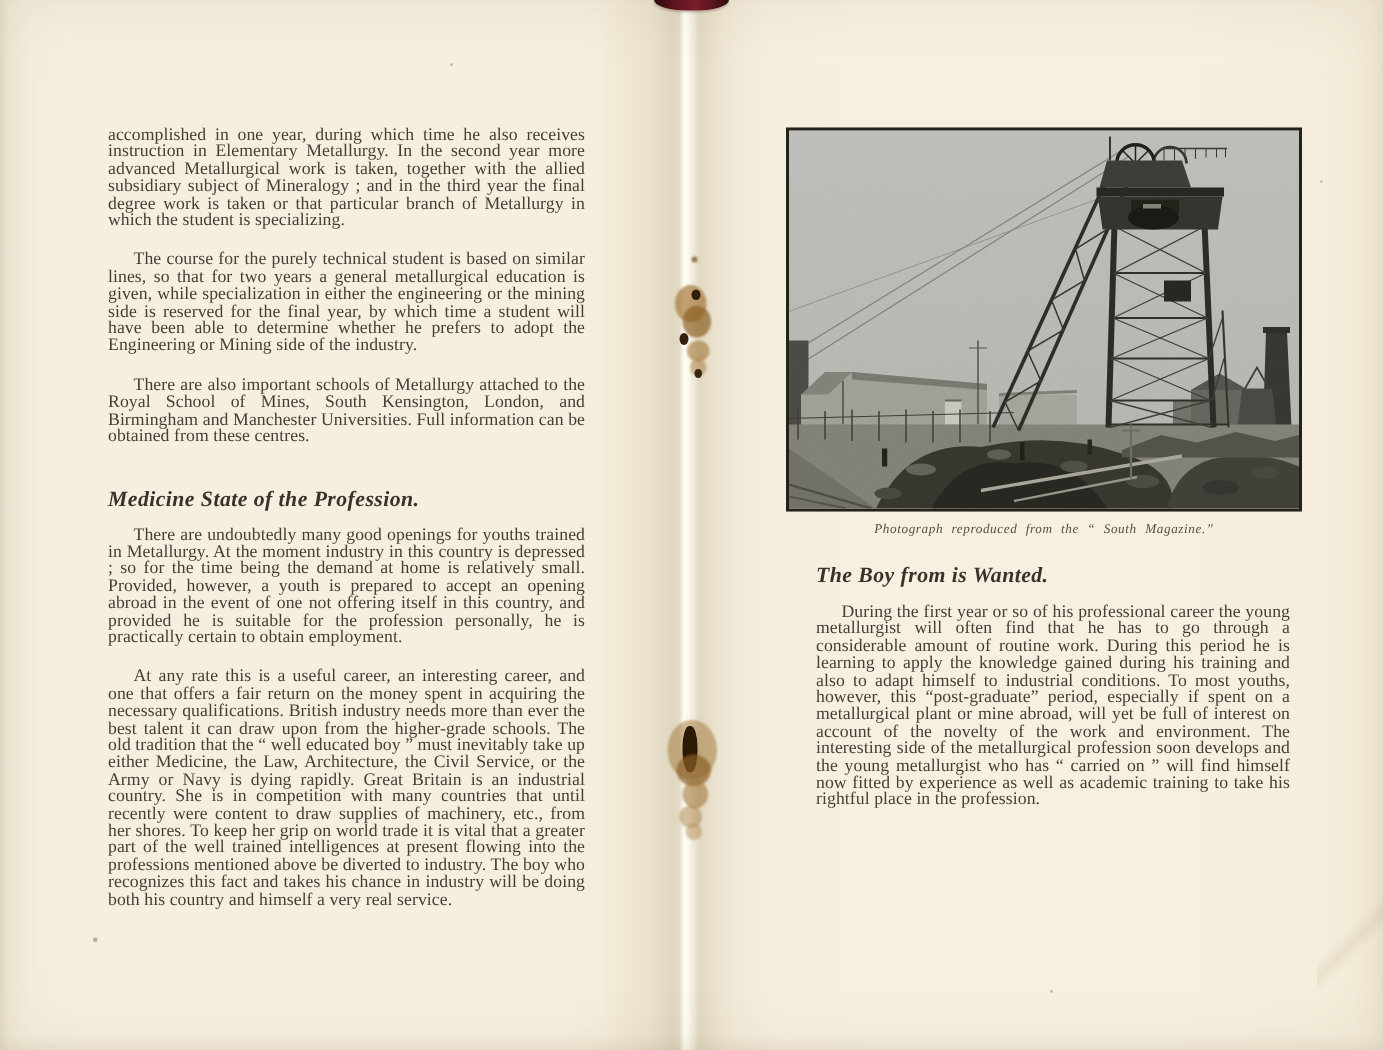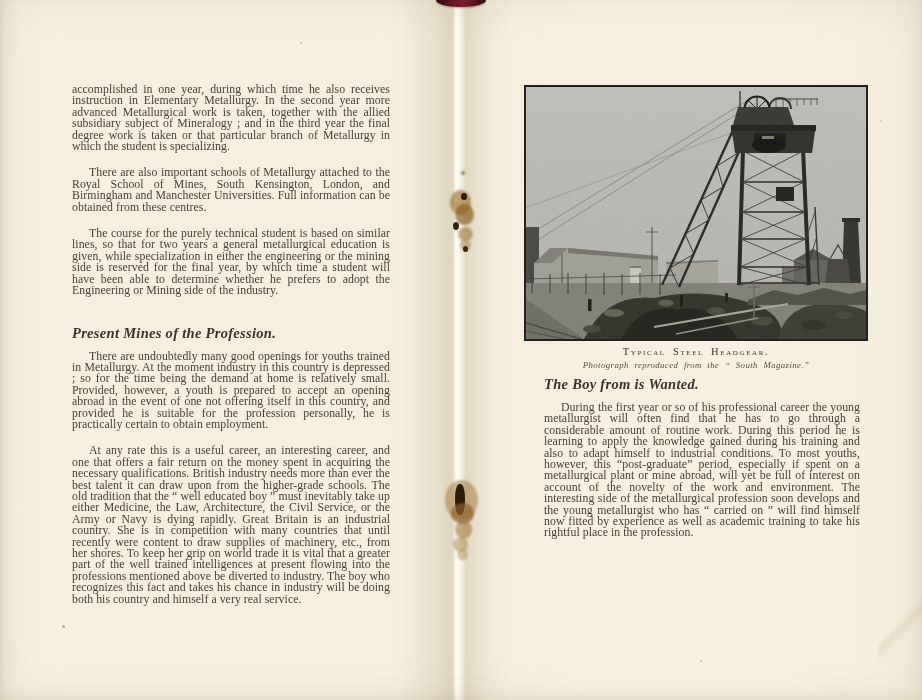--- a/index.html
+++ b/index.html
@@ -84,23 +84,23 @@
   }
 </style>
 </head>
 <body>
 
 <div class="scan">
 
   <div class="page page-left">
     <div class="text-block text-left">
       <p class="body noindent">accomplished in one year, during which time he also receives instruction in Elementary Metallurgy.  In the second year more advanced Metallurgical work is taken, together with the allied subsidiary subject of Mineralogy ; and in the third year the final degree work is taken or that particular branch of Metallurgy in which the student is specializing.</p>
+      <p class="body">The course for the purely technical student is based on similar lines, so that for two years a general metallurgical education is given, while specialization in either the engineering or the mining side is reserved for the final year, by which time a student will have been able to determine whether he prefers to adopt the Engineering or Mining side of the industry.</p>
       <p class="body">There are also important schools of Metallurgy attached to the Royal School of Mines, South Kensington, London, and Birmingham and Manchester Universities.  Full information can be obtained from these centres.</p>
-      <p class="body">The course for the purely technical student is based on similar lines, so that for two years a general metallurgical education is given, while specialization in either the engineering or the mining side is reserved for the final year, by which time a student will have been able to determine whether he prefers to adopt the Engineering or Mining side of the industry.</p>
-      <h2 class="section">Present Mines of the Profession.</h2>
+      <h2 class="section">Medicine State of the Profession.</h2>
       <p class="body">There are undoubtedly many good openings for youths trained in Metallurgy. At the moment industry in this country is depressed ; so for the time being the demand at home is relatively small.  Provided, however, a youth is prepared to accept an opening abroad in the event of one not offering itself in this country, and provided he is suitable for the profession personally, he is practically certain to obtain employment.</p>
       <p class="body">At any rate this is a useful career, an interesting career, and one that offers a fair return on the money spent in acquiring the necessary qualifications.  British industry needs more than ever the best talent it can draw upon from the higher-grade schools.  The old tradition that the “ well educated boy ” must inevitably take up either Medicine, the Law, Architecture, the Civil Service, or the Army or Navy is dying rapidly.  Great Britain is an industrial country.  She is in competition with many countries that until recently were content to draw supplies of machinery, etc., from her shores.  To keep her grip on world trade it is vital that a greater part of the well trained intelligences at present flowing into the professions mentioned above be diverted to industry.  The boy who recognizes this fact and takes his chance in industry will be doing both his country and himself a very real service.</p>
     </div>
   </div>
 
   <div class="page page-right"></div>
 
   <figure class="photo-frame">
     <svg width="340" height="252" viewBox="0 0 340 252" xmlns="http://www.w3.org/2000/svg">
       <defs>
@@ -243,21 +243,20 @@
         <rect x="154" y="208" width="3" height="12" fill="#23231e"></rect>
         <rect x="199" y="206" width="3" height="10" fill="#2a2a24"></rect>
         <rect x="62" y="212" width="3.5" height="12" fill="#26261f"></rect>
       </g>
 
       <rect x="0" y="0" width="340" height="252" filter="url(#grain)" opacity="0.08"></rect>
     </svg>
   </figure>
 
   <div class="photo-captions">
-    <div class="caption-title">Typical Steel Headgear.</div>
     <div class="caption-credit">Photograph reproduced from the “ South Magazine.”</div>
   </div>
 
   <div class="text-block text-right">
     <h2 class="section">The Boy from is Wanted.</h2>
     <p class="body">During the first year or so of his professional career the young metallurgist will often find that he has to go through a considerable amount of routine work.  During this period he is learning to apply the knowledge gained during his training and also to adapt himself to industrial conditions.  To most youths, however, this “post-graduate” period, especially if spent on a metallurgical plant or mine abroad, will yet be full of interest on account of the novelty of the work and environment.  The interesting side of the metallurgical profession soon develops and the young metallurgist who has “ carried on ” will find himself now fitted by experience as well as academic training to take his rightful place in the profession.</p>
   </div>
 
   <div class="binding"></div>
   <div class="cover-sliver"></div>

